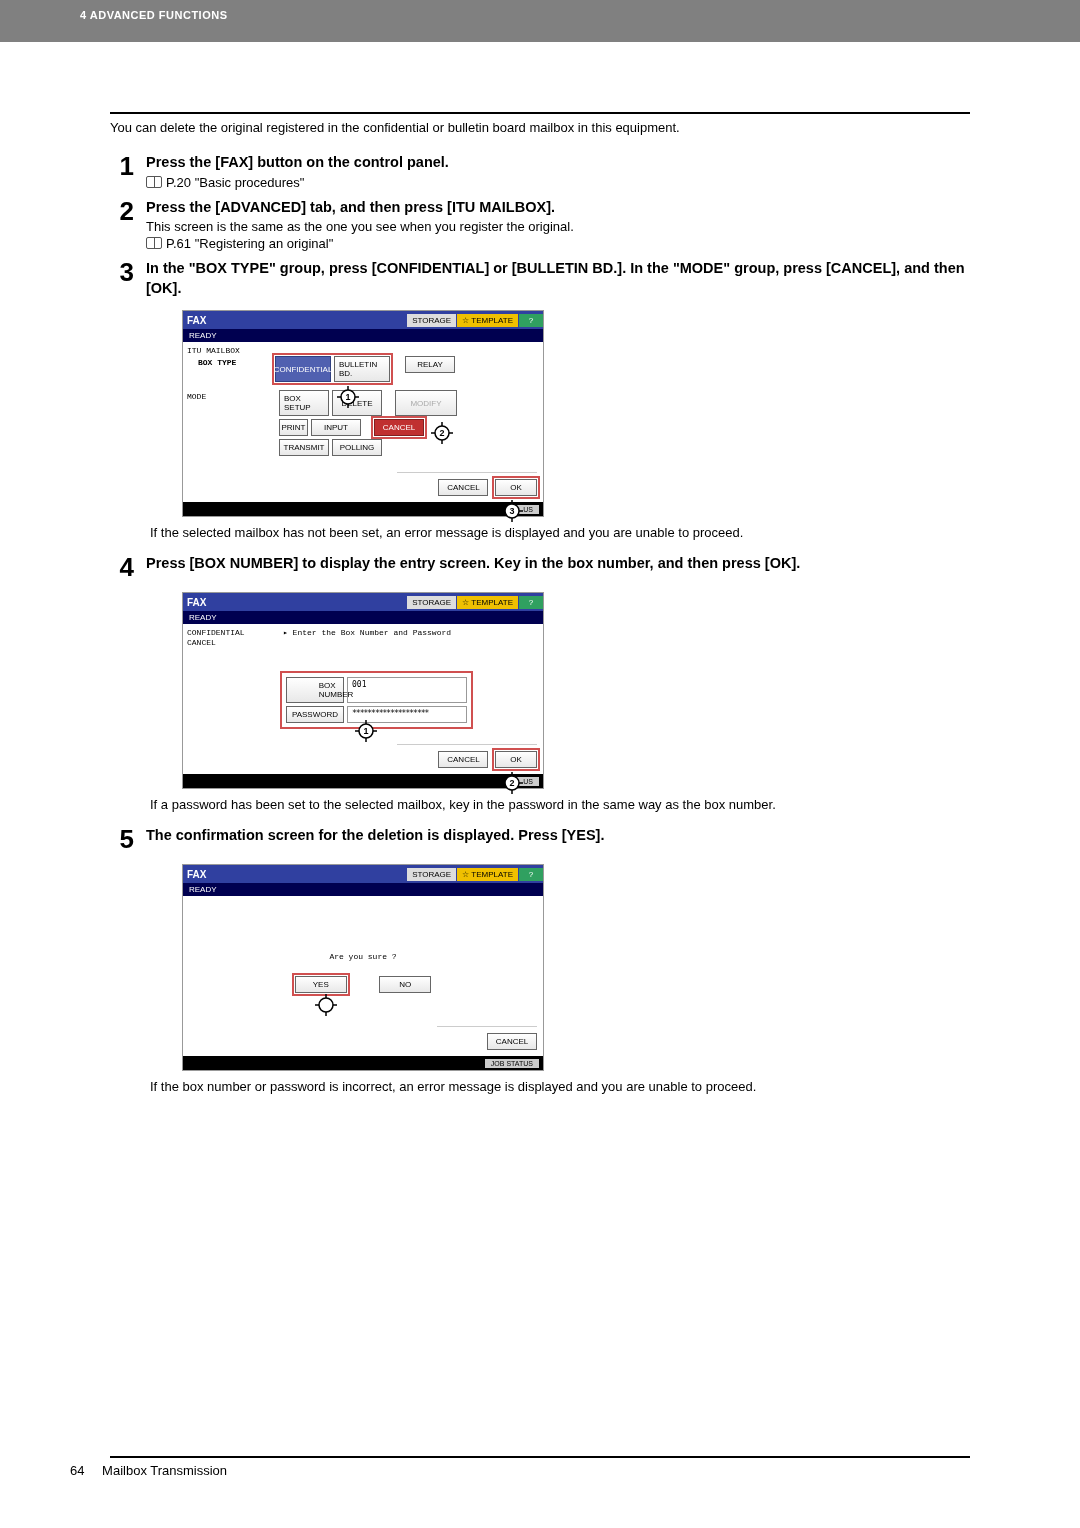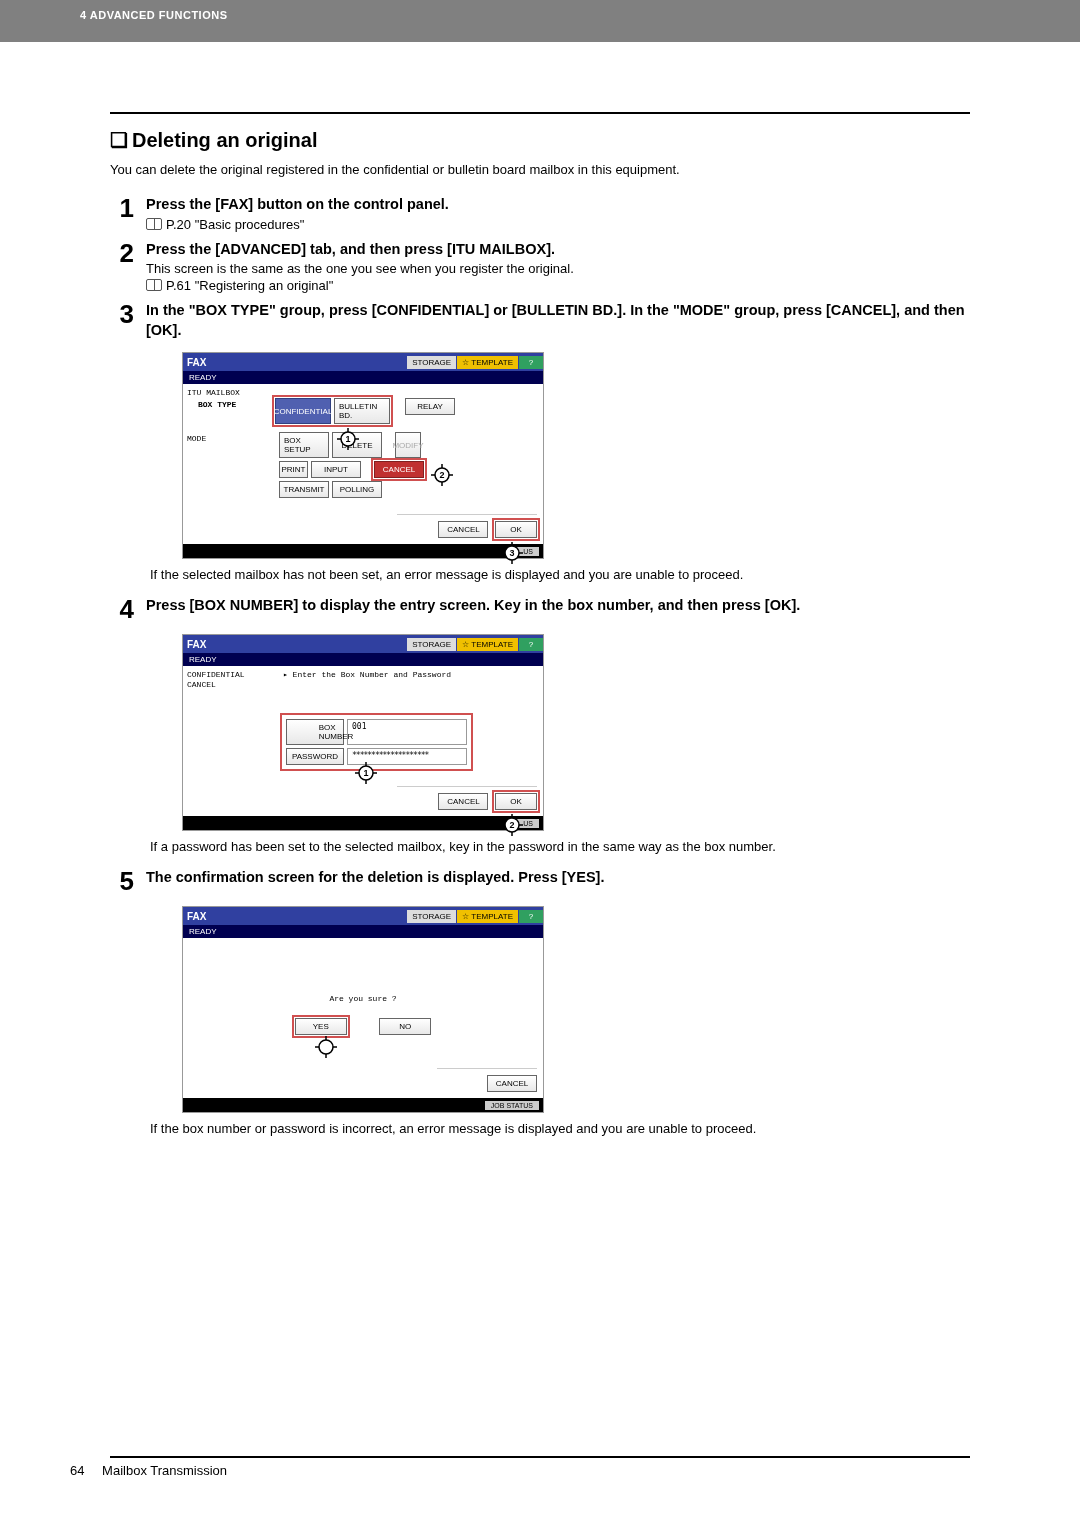--- a/index.html
+++ b/index.html
@@ -44,23 +44,20 @@
 </style>
 </head>
 <body>
 
 <div class="page">
   <div class="header-bar">4 ADVANCED FUNCTIONS</div>
 
   <div class="content">
     <div class="section-rule-top"></div>
 
-    <div class="section-title">
-      <span class="sq">❏</span><span>Deleting an original</span>
-    </div>
 
     <div class="intro">You can delete the original registered in the confidential or bulletin board mailbox in this equipment.</div>
 
     <div class="step">
       <div class="step-num">1</div>
       <div class="step-body">
         <div class="step-head">Press the [FAX] button on the control panel.</div>
         <div class="step-sub"><span class="book-icon"></span><span>P.20 "Basic procedures"</span></div>
       </div>
     </div>
@@ -98,21 +95,21 @@
             <span class="btn" style="width:56px;background:#5060b0;color:#fff;border-color:#304080;">CONFIDENTIAL</span>
             <span class="btn" style="width:56px;">BULLETIN BD.</span>
           </div>
           <span class="btn" style="position:absolute;top:14px;left:222px;width:50px;">RELAY</span>
 
           <div class="row-label" style="top:50px;left:4px;">MODE</div>
           <div style="position:absolute;top:48px;left:96px;">
             <div class="flex-row">
               <span class="btn" style="width:50px;">BOX SETUP</span>
               <span class="btn" style="width:50px;">DELETE</span>
-              <span class="btn greyed" style="width:26px;margin-left:10px;">MODIFY</span>
+              <span class="btn greyed" style="width:62px;margin-left:10px;">MODIFY</span>
             </div>
             <div class="flex-row" style="margin-top:3px;">
               <span class="btn" style="width:29px;">PRINT</span>
               <span class="btn" style="width:50px;">INPUT</span>
               <span class="btn red hilite" style="width:50px;margin-left:10px;">CANCEL</span>
             </div>
             <div class="flex-row" style="margin-top:3px;">
               <span class="btn" style="width:50px;">TRANSMIT</span>
               <span class="btn" style="width:50px;">POLLING</span>
             </div>

